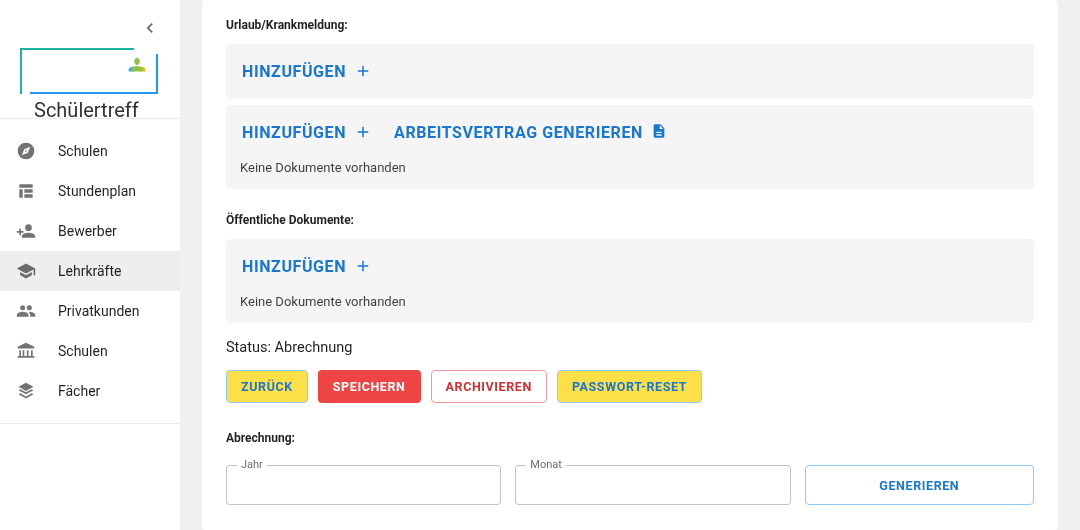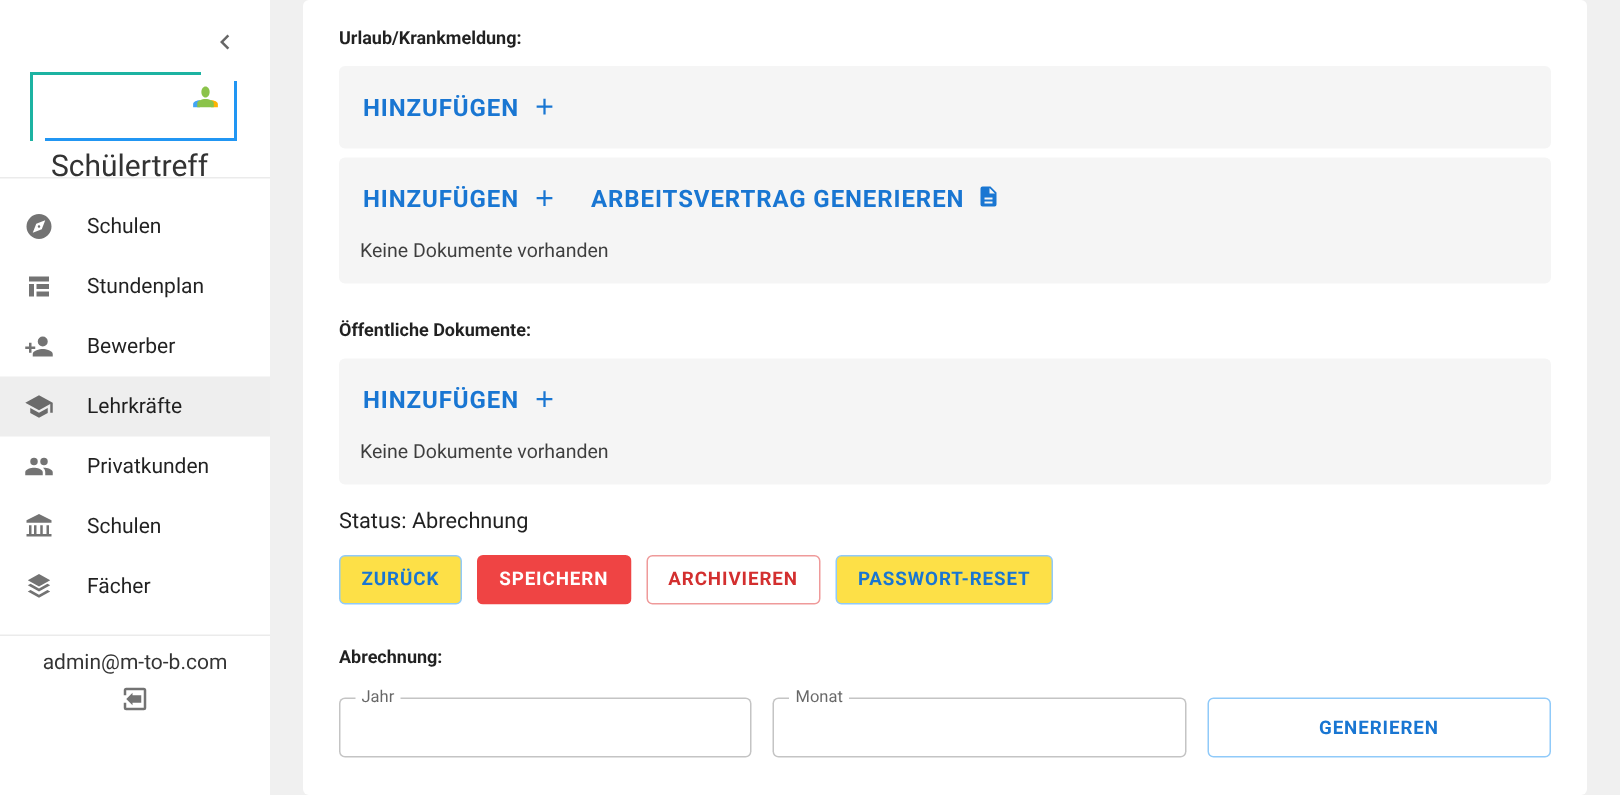--- a/index.html
+++ b/index.html
@@ -132,28 +132,20 @@
       <div class="nav-item">
         <span class="ni-icon">
             <svg viewBox="0 0 24 24" fill="currentColor">
               <path d="m12 2 9 5-9 5-9-5 9-5zm0 11.5 6.74-3.74L21 11l-9 5-9-5 2.26-1.24L12 13.5zm0 5 6.74-3.74L21 16l-9 5-9-5 2.26-1.24L12 18.5z"></path>
             </svg>
           </span>
         <span>Fächer</span>
       </div>
     </nav>
     <hr>
-    <div class="sidebar-bottom">
-      <div>admin@m-to-b.com</div>
-      <div class="logout">
-        <svg viewBox="0 0 24 24" fill="currentColor">
-            <path d="M10 17v-2h7V9h-7V7l-5 5 5 5zm9-14H5a2 2 0 0 0-2 2v4h2V5h14v14H5v-4H3v4a2 2 0 0 0 2 2h14a2 2 0 0 0 2-2V5a2 2 0 0 0-2-2z"></path>
-          </svg>
-      </div>
-    </div>
   </aside>
 
   <main class="main">
     <div class="card">
 
       <div class="h2">Urlaub/Krankmeldung:</div>
       <div class="panel">
         <div class="panel-toolbar">
           <span class="link-btn">
             <span>Hinzufügen</span>

